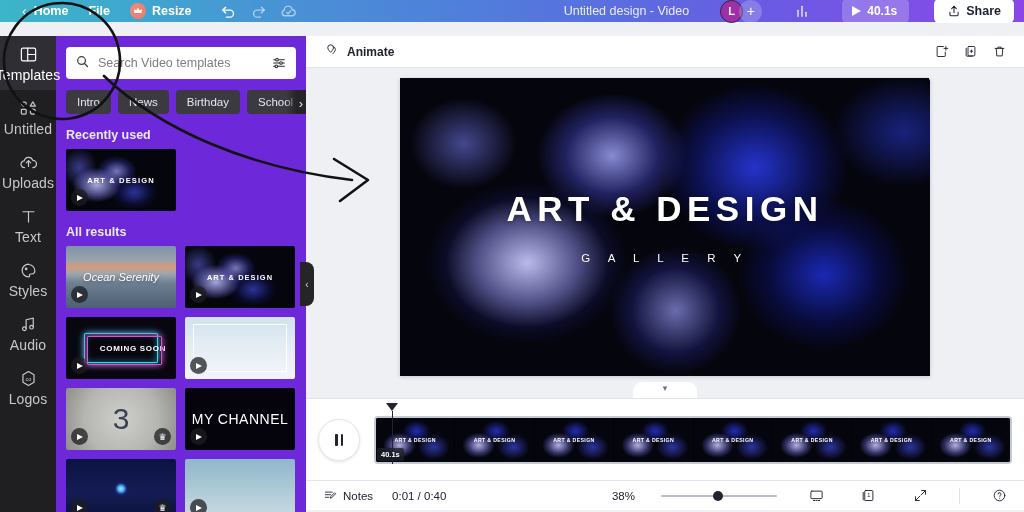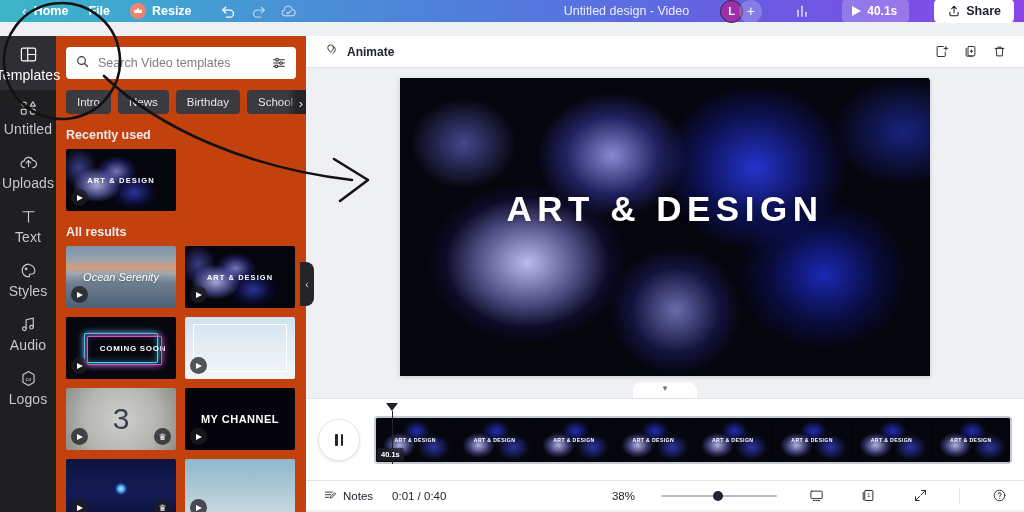--- a/index.html
+++ b/index.html
@@ -85,21 +85,21 @@
   .rail-item .ri-ic { height:19px; display:flex; align-items:center; justify-content:center; }
   .rail-item svg { width:19px; height:19px; fill:none; stroke:currentColor; stroke-width:1.5;
                    stroke-linecap:round; stroke-linejoin:round; }
   .rail-lbl { font-size:14px; letter-spacing:.1px; line-height:1; }
   .dots { display:flex; gap:2.5px; align-items:center; height:19px; }
   .dots i { width:3px;height:3px;border-radius:50%;background:currentColor;display:block; }
 
   
   .panel {
     position:absolute; top:36px; left:56px; width:250px; height:476px;
-    background:#c2410c; overflow:hidden; z-index:14;
+    background:#6d28d9; overflow:hidden; z-index:14;
   }
   .search-wrap { padding:11px 10px 0 10px; }
   .search-box {
     display:flex; align-items:center; gap:8px;
     background:#fff; border-radius:4px; height:32px; padding:0 9px;
   }
   .search-box svg { width:15px;height:15px;fill:none;stroke:#3d3d44;stroke-width:2;stroke-linecap:round; }
   .search-box input {
     border:0; outline:0; flex:1; font-size:12.5px; color:#2b2b31;
     font-family:"Liberation Sans", sans-serif; background:transparent;
@@ -503,21 +503,21 @@
         <div class="pbadge"></div>
       </div>
 
       <div class="card art-count">
         <div class="card-cap" style="font-size:30px;color:#3a4150;font-weight:400;">3</div>
         <div class="pbadge"></div>
         <div class="cbadge">♛</div>
       </div>
 
       <div class="card art-channel">
-        <div class="card-cap" style="font-size:11px;font-weight:700;letter-spacing:.5px;">MY CHANNEL</div>
+        <div class="card-cap" style="font-size:14px;font-weight:400;letter-spacing:.5px;">MY CHANNEL</div>
         <div class="pbadge"></div>
       </div>
 
       <div class="card art-space">
         <div class="card-cap"></div>
         <div class="pbadge"></div>
         <div class="cbadge">♛</div>
       </div>
 
       <div class="card art-palm">
@@ -564,20 +564,21 @@
               <path d="M6.8 7l.8 12h8.8l.8-12"></path>
             </svg>
         </div>
       </div>
     </div>
 
     <div class="canvas-area">
       <div class="canvas">
         <div class="canvas-bg"></div>
         <div class="canvas-title">ART &amp; DESIGN</div>
+        <div class="canvas-sub">G A L L E R Y</div>
         <div class="refresh-fab">
           
         </div>
       </div>
     </div>
 
     <div class="tl-handle-wrap">
       <div class="tl-handle">
         <span>▾</span>
       </div>

